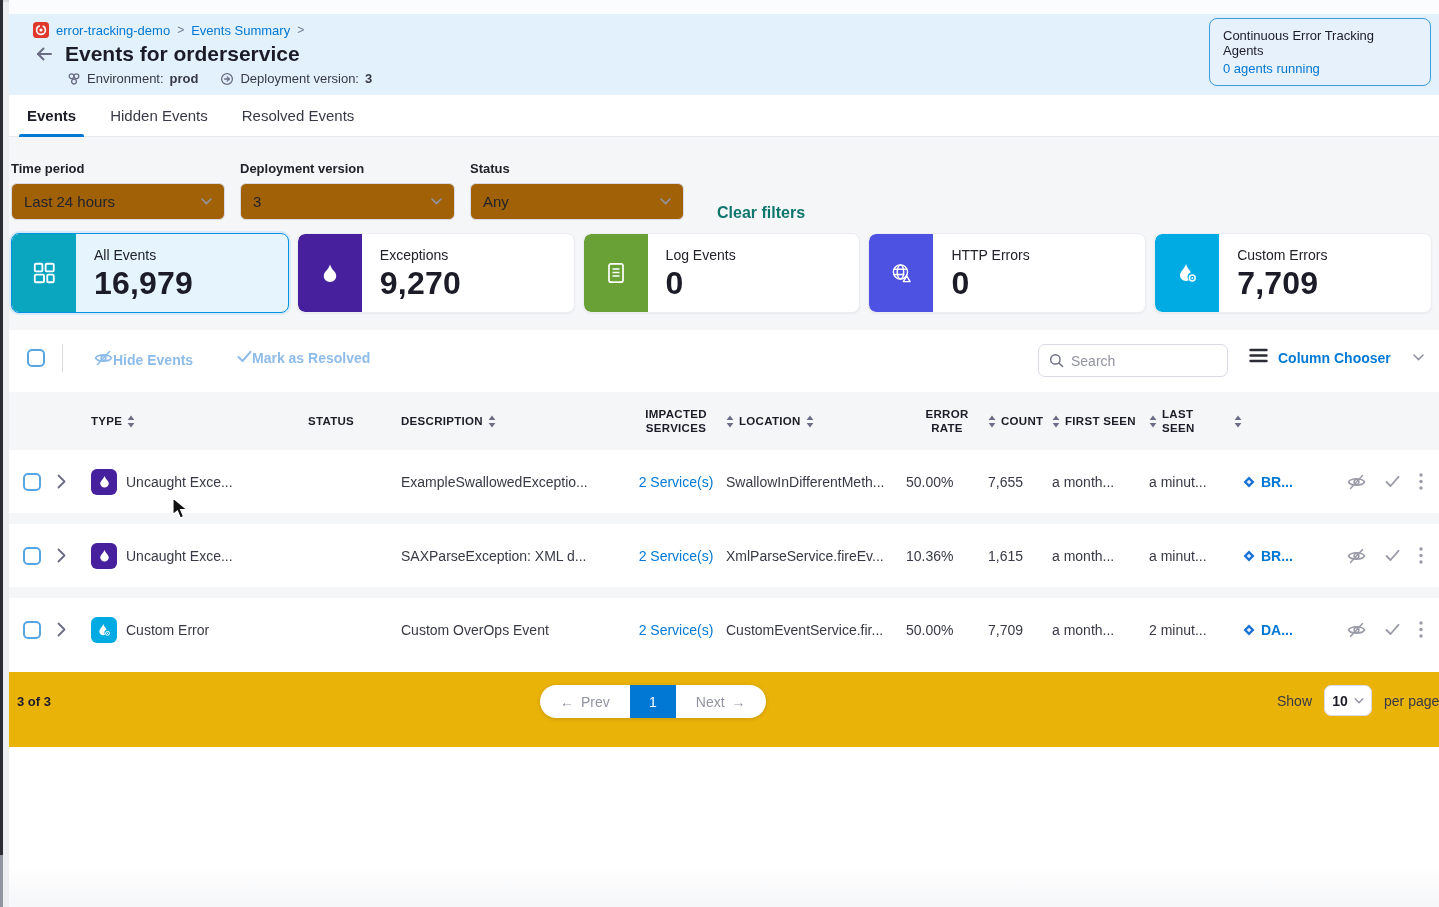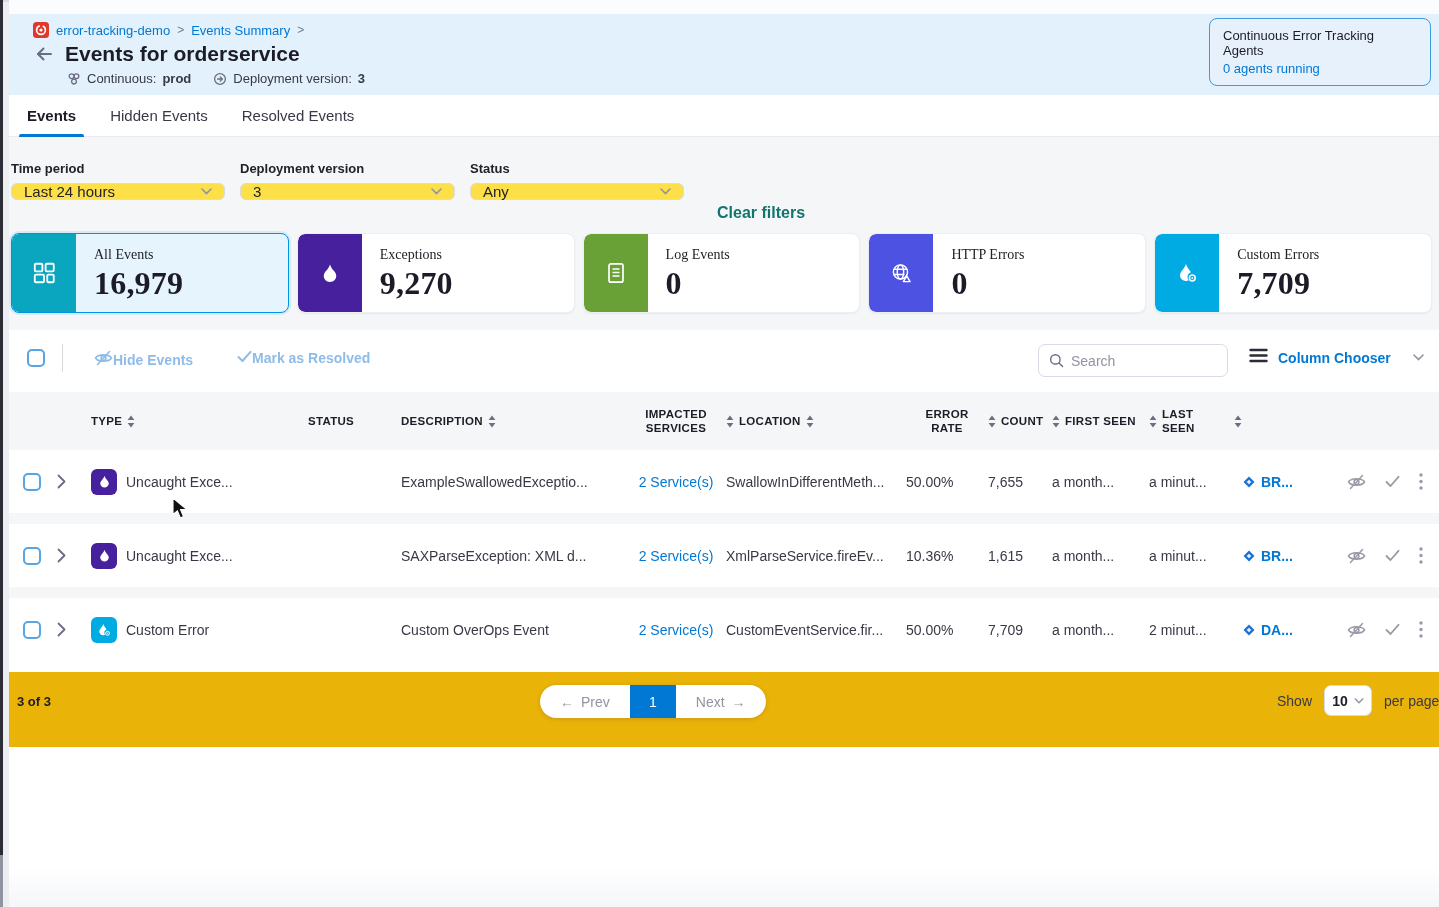--- a/index.html
+++ b/index.html
@@ -39,27 +39,27 @@
 
   
   .band-filters { position:relative; height:193px; background:#f5f6f8; }
   .band-toolbar { position:relative; height:62px; background:#fff; }
   .band-table  { position:relative; background:#f5f6f8; }
   .band-bottom { position:relative; height:170px; background:linear-gradient(#ffffff 70%, #f3f4f7); }
 
   
   .filter-group { position:absolute; top:24px; }
   .filter-label { font-size:13px; font-weight:bold; color:#22222a; margin-bottom:7px; }
-  .select { height:17px; background:#fde047; border:1px solid #d9dae5; border-radius:6px;
+  .select { height:37px; background:#a16207; border:1px solid #d9dae5; border-radius:6px;
     display:flex; align-items:center; justify-content:space-between; padding:0 12px; font-size:15px; color:#22222a; cursor:pointer; }
   .chev { color:#9293a3; display:inline-flex; }
   .clear-filters { position:absolute; top:67px; left:708px; font-size:16px; font-weight:bold; color:#0f766e; cursor:pointer; }
 
   
-  .cards { position:absolute; top:96px; left:2px; right:7px; display:flex; gap:8px;font-family:Liberation Serif, serif; }
+  .cards { position:absolute; top:96px; left:2px; right:7px; display:flex; gap:8px; }
   .card { flex:1; height:80px; background:#fff; border:1px solid #eceef2; border-radius:8px;
     display:flex; overflow:hidden; box-shadow:0 1px 2px rgba(40,41,61,.06); cursor:pointer; }
   .card.selected { background:#e5f4fd; border:1.5px solid #0292e4; box-shadow:0 0 0 2px rgba(2,146,228,.12); }
   .card-ic { width:64px; flex:0 0 64px; display:flex; align-items:center; justify-content:center; border-radius:7px 0 0 7px; }
   .card.selected .card-ic { border-radius:6px 0 0 6px; }
   .ic-teal { background:#0aa5bf; } .ic-purple { background:#47209e; } .ic-green { background:#69a136; }
   .ic-indigo { background:#4d52e2; } .ic-cyan { background:#00abe4; }
   .card-body { padding:13px 0 0 18px; }
   .card-label { font-size:14px; color:#22222a; }
   .card-value { font-size:32px; font-weight:bold; color:#1c1c28; margin-top:2px; letter-spacing:.2px; }
@@ -148,21 +148,21 @@
     </div>
     <div class="meta-row">
       <span class="meta-item">
         <span class="meta-ic">
           <svg width="14" height="14" viewBox="0 0 14 14" fill="none" stroke="currentColor" stroke-width="1.3">
               <circle cx="4.6" cy="4.2" r="2.4"></circle>
               <circle cx="9.4" cy="4.2" r="2.4"></circle>
               <circle cx="7" cy="9.6" r="2.4"></circle>
             </svg>
         </span>
-        <span>Continuous:</span>
+        <span>Environment:</span>
         <b>prod</b>
       </span>
       <span class="meta-item">
         <span class="meta-ic">
           <svg width="14" height="14" viewBox="0 0 14 14" fill="none" stroke="currentColor" stroke-width="1.3">
               <circle cx="7" cy="7" r="5.4"></circle>
               <path d="M4.6 7h4.2M7.2 4.9L9.4 7l-2.2 2.1" stroke-linecap="round" stroke-linejoin="round"></path>
             </svg>
         </span>
         <span>Deployment version:</span>

